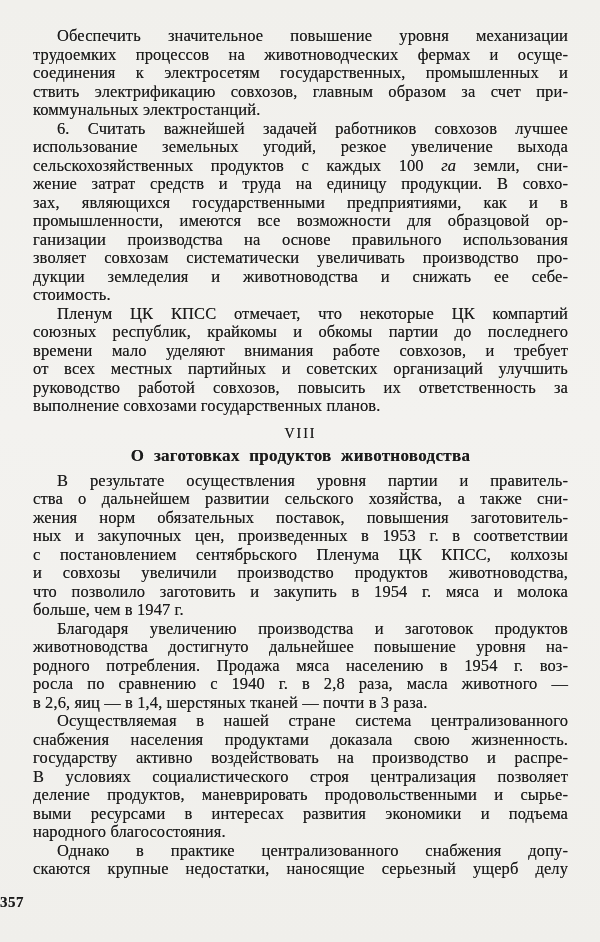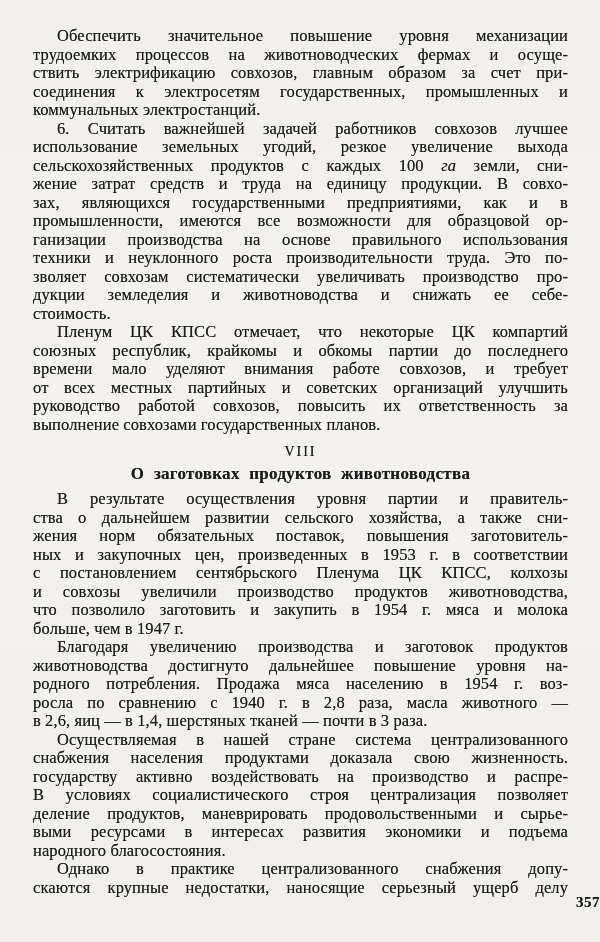--- a/index.html
+++ b/index.html
@@ -49,48 +49,47 @@
     font-size: 17px;
     letter-spacing: 0.3px;
     word-spacing: 5px;
     height: 19px; line-height: 19px;
     margin-top: 3px;
     margin-bottom: 7px;
   }
   .pagenum {
     position: absolute;
     top: 894px; left: 0; width: 600px;
-    text-align: right;
+    text-align: left;
     font-size: 15px;
     font-weight: bold;
     letter-spacing: 0.5px;
     text-shadow: 0 0 0.4px rgba(25,25,25,0.6);
   }
 </style>
 </head>
 <body>
 
 <div class="page">
   <div class="text-block">
       <div class="para">
         <div class="line just first">Обеспечить значительное повышение уровня механизации</div>
         <div class="line just">трудоемких процессов на животноводческих фермах и осуще-</div>
+        <div class="line just">соединения к электросетям государственных, промышленных и</div>
         <div class="line just">ствить электрификацию совхозов, главным образом за счет при-</div>
-        <div class="line just">соединения к электросетям государственных, промышленных и</div>
         <div class="line">коммунальных электростанций.</div>
       </div>
       <div class="para">
         <div class="line just first">6. Считать важнейшей задачей работников совхозов лучшее</div>
         <div class="line just">использование земельных угодий, резкое увеличение выхода</div>
         <div class="line just">сельскохозяйственных продуктов с каждых 100 <em>га</em> земли, сни-</div>
         <div class="line just">жение затрат средств и труда на единицу продукции. В совхо-</div>
         <div class="line just">зах, являющихся государственными предприятиями, как и в</div>
         <div class="line just">промышленности, имеются все возможности для образцовой ор-</div>
         <div class="line just">ганизации производства на основе правильного использования</div>
-        <div class="line just">техники и неуклонного роста производительности труда. Это по-</div>
         <div class="line just">зволяет совхозам систематически увеличивать производство про-</div>
         <div class="line just">дукции земледелия и животноводства и снижать ее себе-</div>
         <div class="line">стоимость.</div>
       </div>
       <div class="para">
         <div class="line just first">Пленум ЦК КПСС отмечает, что некоторые ЦК компартий</div>
         <div class="line just">союзных республик, крайкомы и обкомы партии до последнего</div>
         <div class="line just">времени мало уделяют внимания работе совхозов, и требует</div>
         <div class="line just">от всех местных партийных и советских организаций улучшить</div>
         <div class="line just">руководство работой совхозов, повысить их ответственность за</div>

